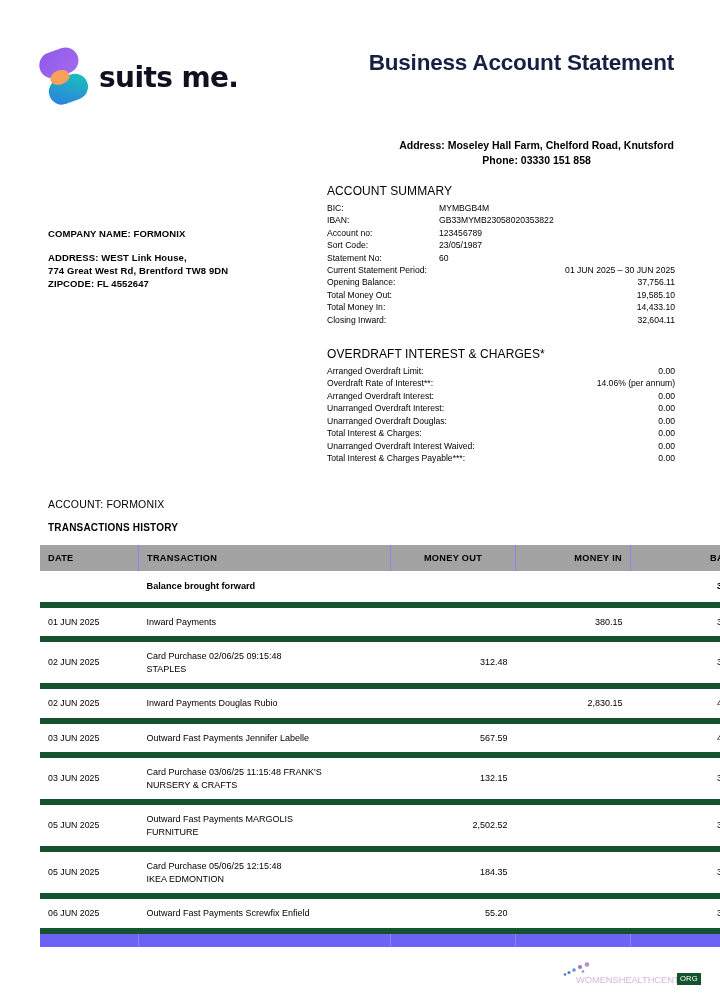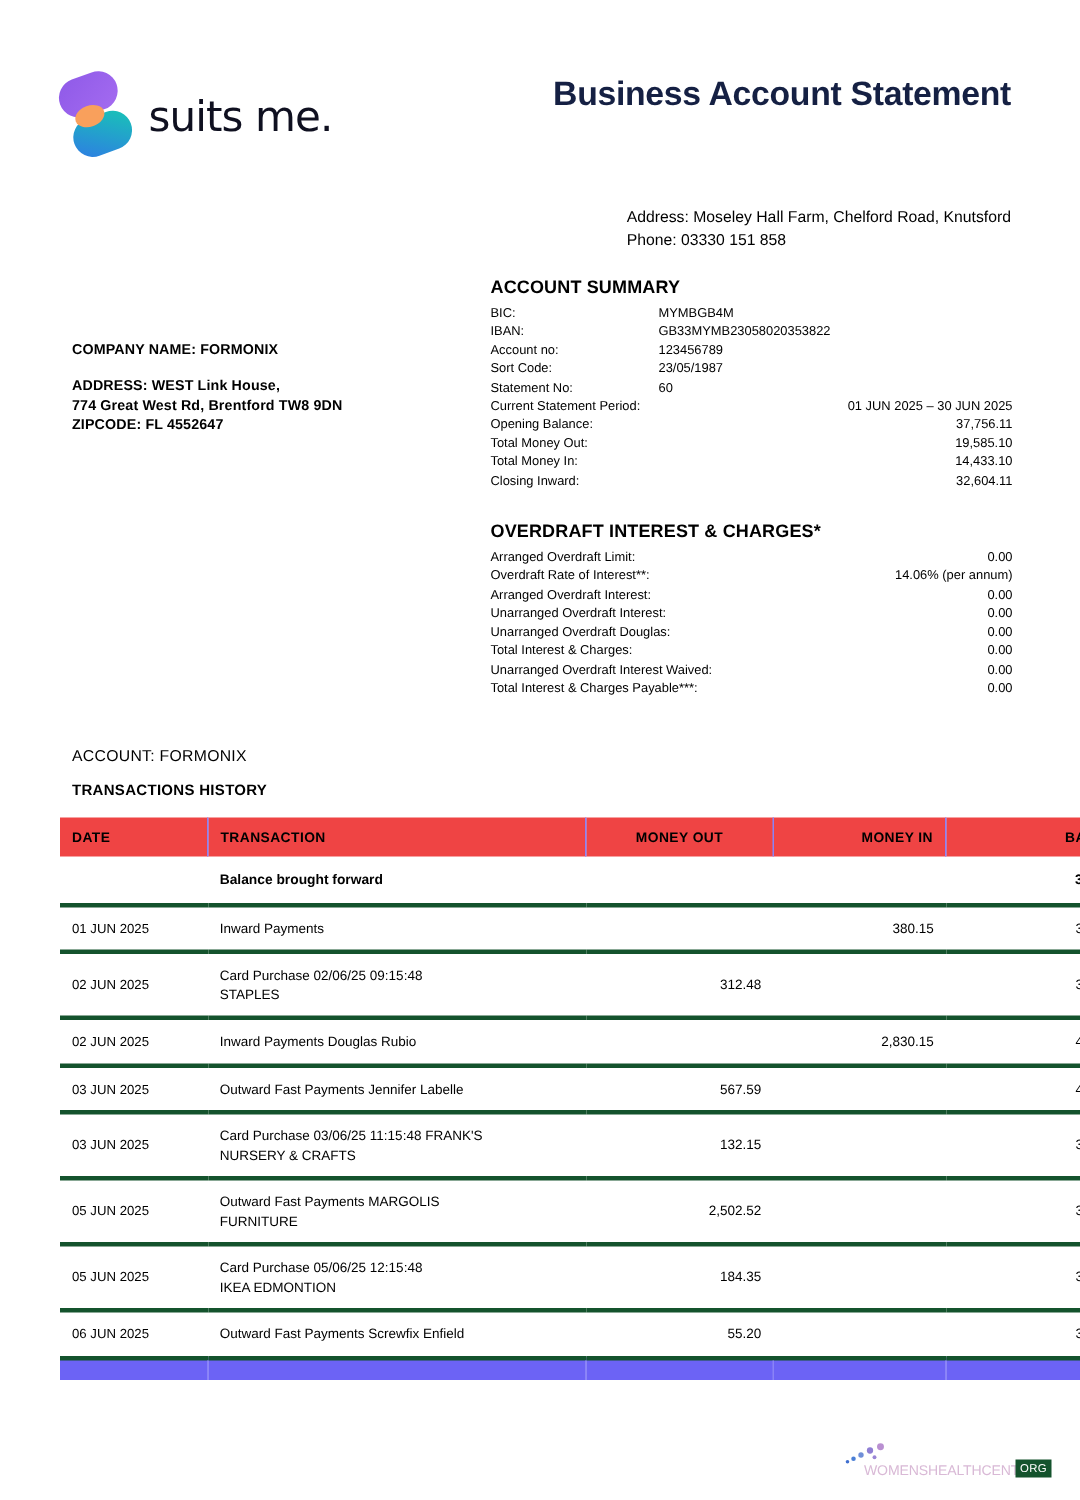--- a/index.html
+++ b/index.html
@@ -40,21 +40,21 @@
     gap: 9px;
   }
   .logo-mark {
     width: 52px;
     height: 62px;
     position: relative;
   }
   .logo-mark svg { display: block; }
   .logo-text {
     font-size: 28px;
-    font-weight: normal;
+    font-weight: bold;
     letter-spacing: -0.6px;
     color: #0f1020;
     font-family: "DejaVu Sans", sans-serif;
   }
 
   .doc-title {
     position: absolute;
     right: 46px;
     top: 12px;
     font-size: 22.5px;
@@ -62,23 +62,23 @@
     color: #152043;
     letter-spacing: -0.2px;
     white-space: nowrap;
   }
 
   
   .bank-address {
     position: absolute;
     top: 138px;
     right: 46px;
-    text-align: left;
+    text-align: center;
     font-size: 10.5px;
-    font-weight: normal;
+    font-weight: bold;
     line-height: 15px;
     color: #000;
   }
 
   
   .company-block {
     position: absolute;
     left: 48px;
     top: 227px;
     font-size: 9.5px;
@@ -90,21 +90,21 @@
 
   
   .summary-col {
     position: absolute;
     left: 327px;
     top: 184px;
     width: 348px;
   }
   .sect-title {
     font-size: 12px;
-    font-weight: bold;
+    font-weight: normal;
     letter-spacing: 0.1px;
     margin-bottom: 4px;
   }
   .kv-row {
     display: flex;
     justify-content: space-between;
     font-size: 8.6px;
     line-height: 12.4px;
     white-space: nowrap;
   }
@@ -147,21 +147,21 @@
     left: 40px;
     top: 545px;
     width: 641px;
   }
   table {
     border-collapse: collapse;
     width: 100%;
     table-layout: fixed;
   }
   thead th {
-    background: #ef4444;
+    background: #a3a3a3;
     color: #000000;
     font-size: 9.2px;
     font-weight: bold;
     letter-spacing: 0.3px;
     height: 26px;
     padding: 0 8px;
     border-right: 1px solid #8a83f7;
     vertical-align: middle;
   }
   thead th:last-child { border-right: none; }
@@ -170,21 +170,21 @@
   th.c-out    { width: 108px; }
   th.c-in     { text-align: right; width: 98px; }
   th.c-bal    { text-align: right; width: 118px; }
 
   tbody td {
     font-size: 9px;
     line-height: 12.5px;
     padding: 8px;
     vertical-align: middle;
     color: #000;
-    border-bottom: 3px solid #14532d;
+    border-bottom: 6px solid #14532d;
   }
   td.c-date { text-align: left; font-size: 8.8px; }
   td.c-trx  { text-align: left; }
   td.c-out, td.c-in, td.c-bal { text-align: right; }
 
   tr.brought-forward td {
     font-weight: bold;
     font-size: 9.2px;
     padding-top: 9px;
     padding-bottom: 9px;

